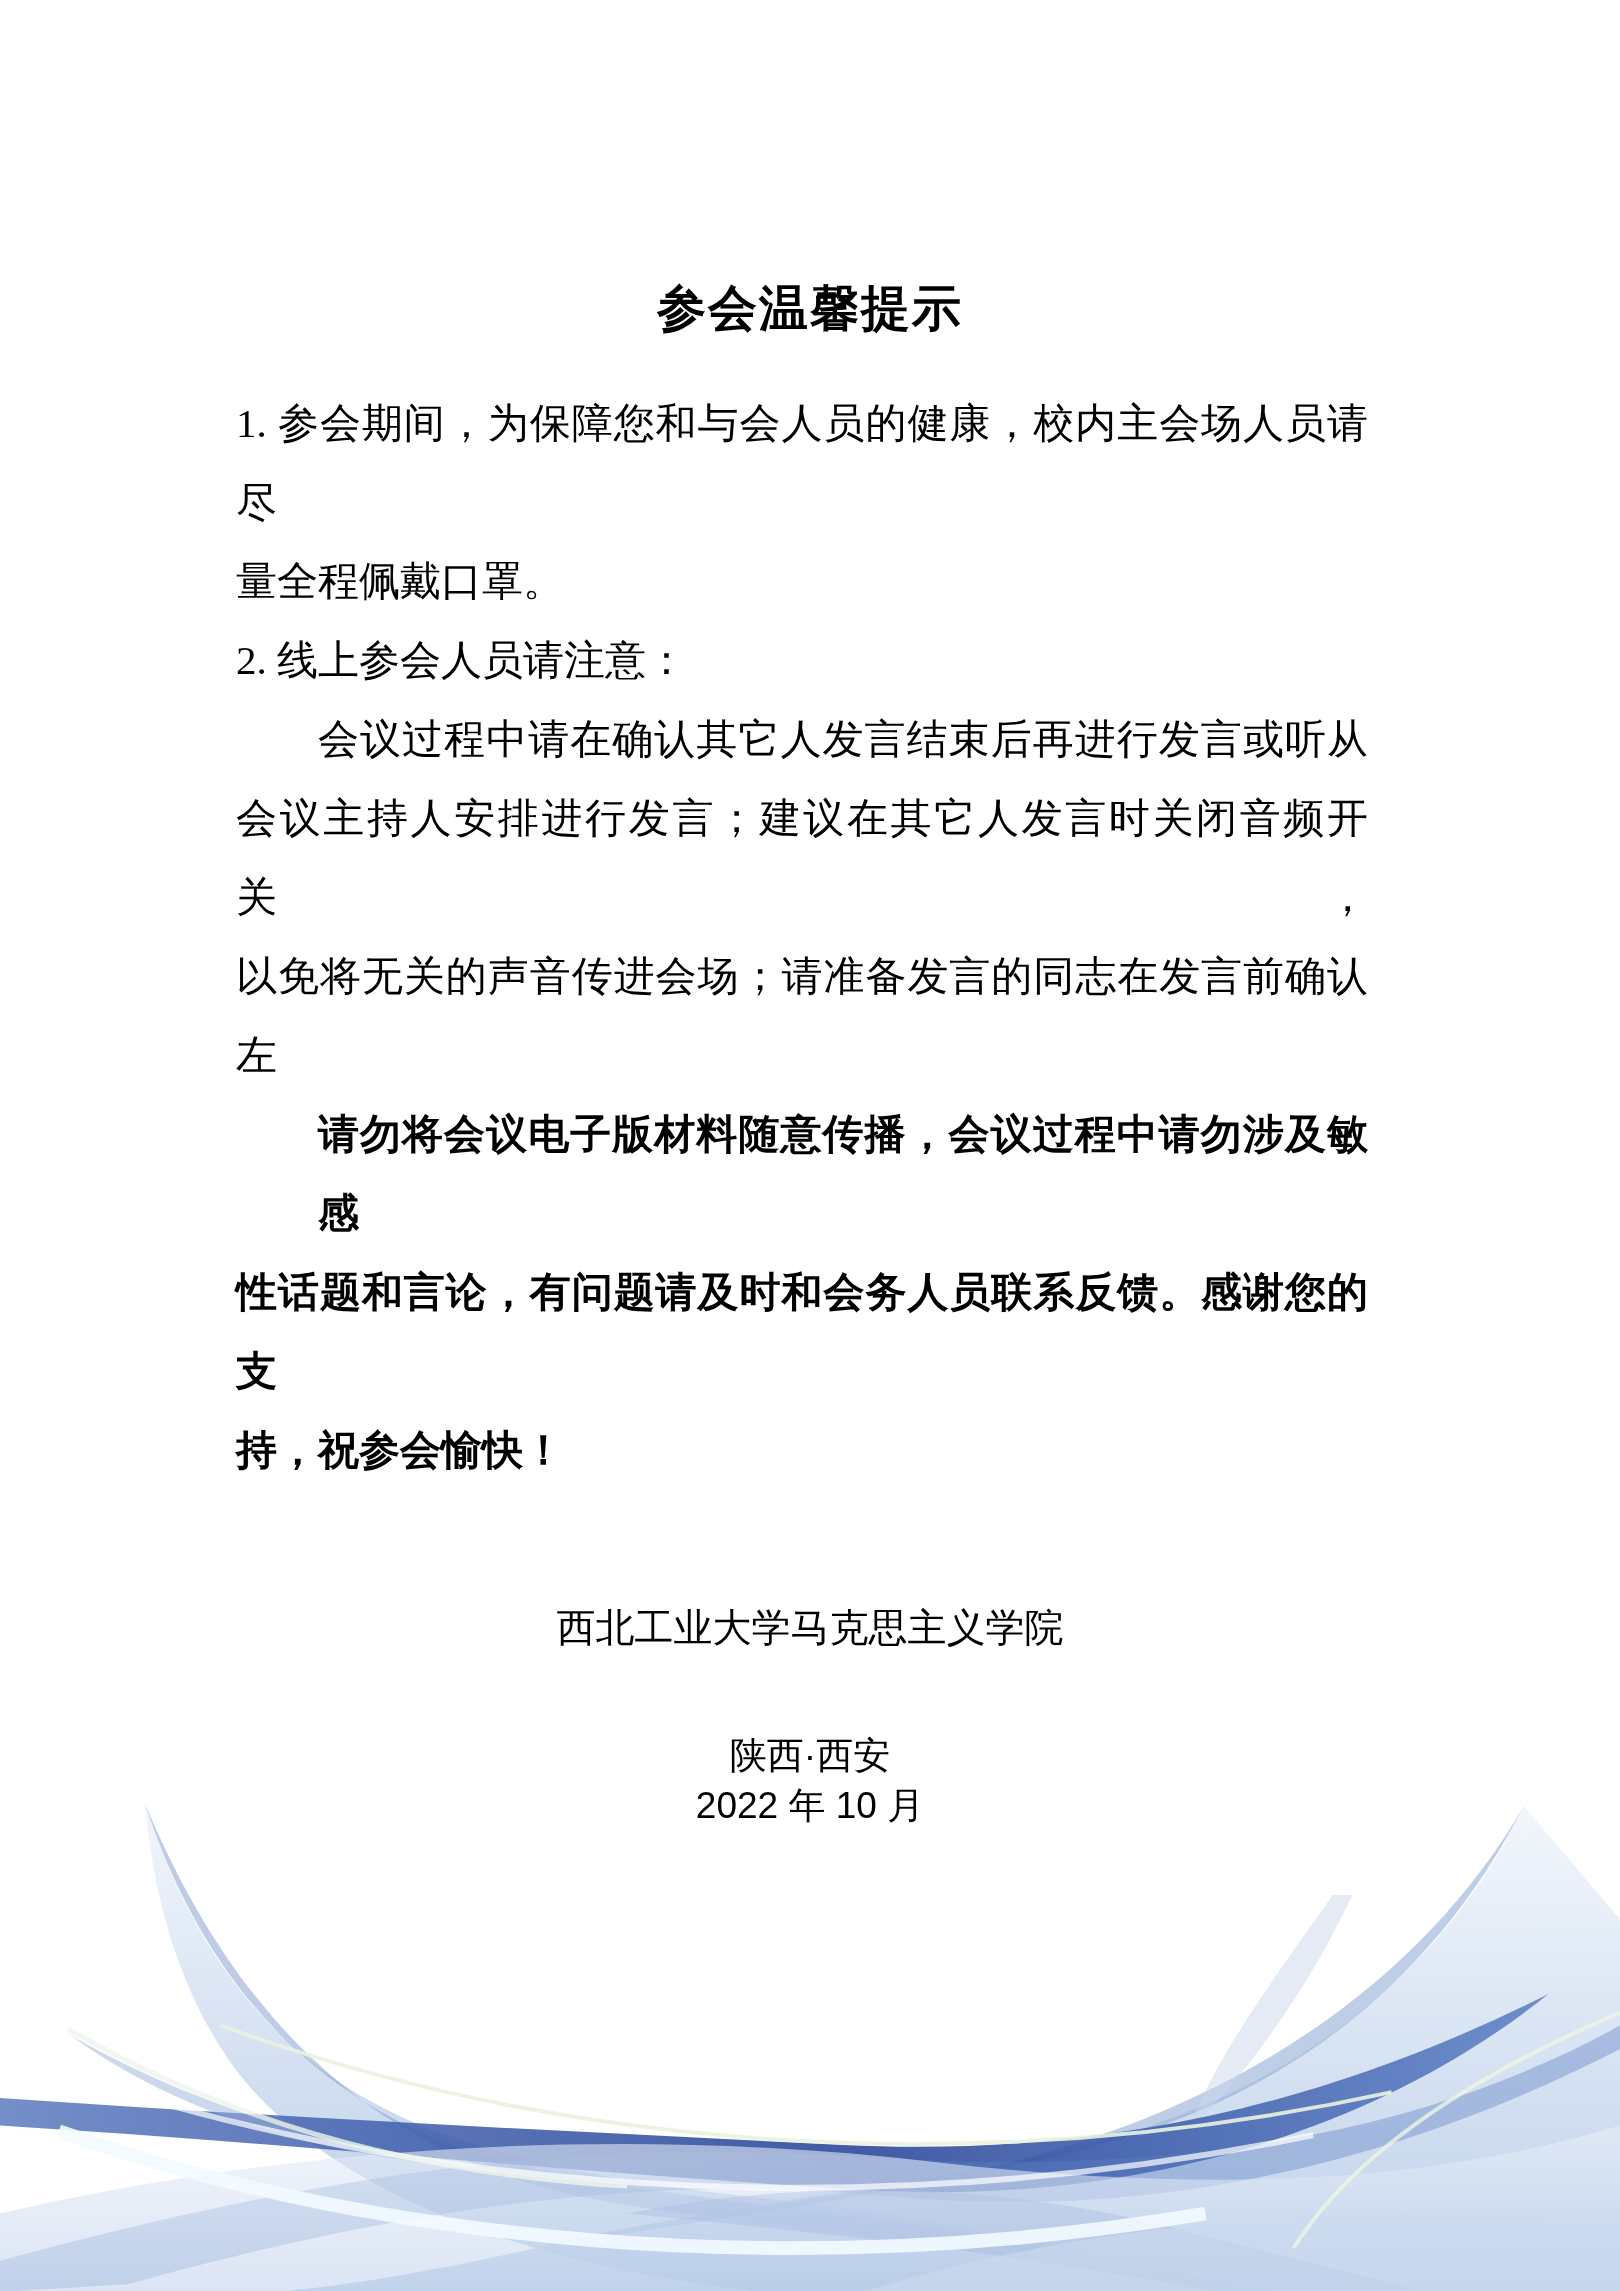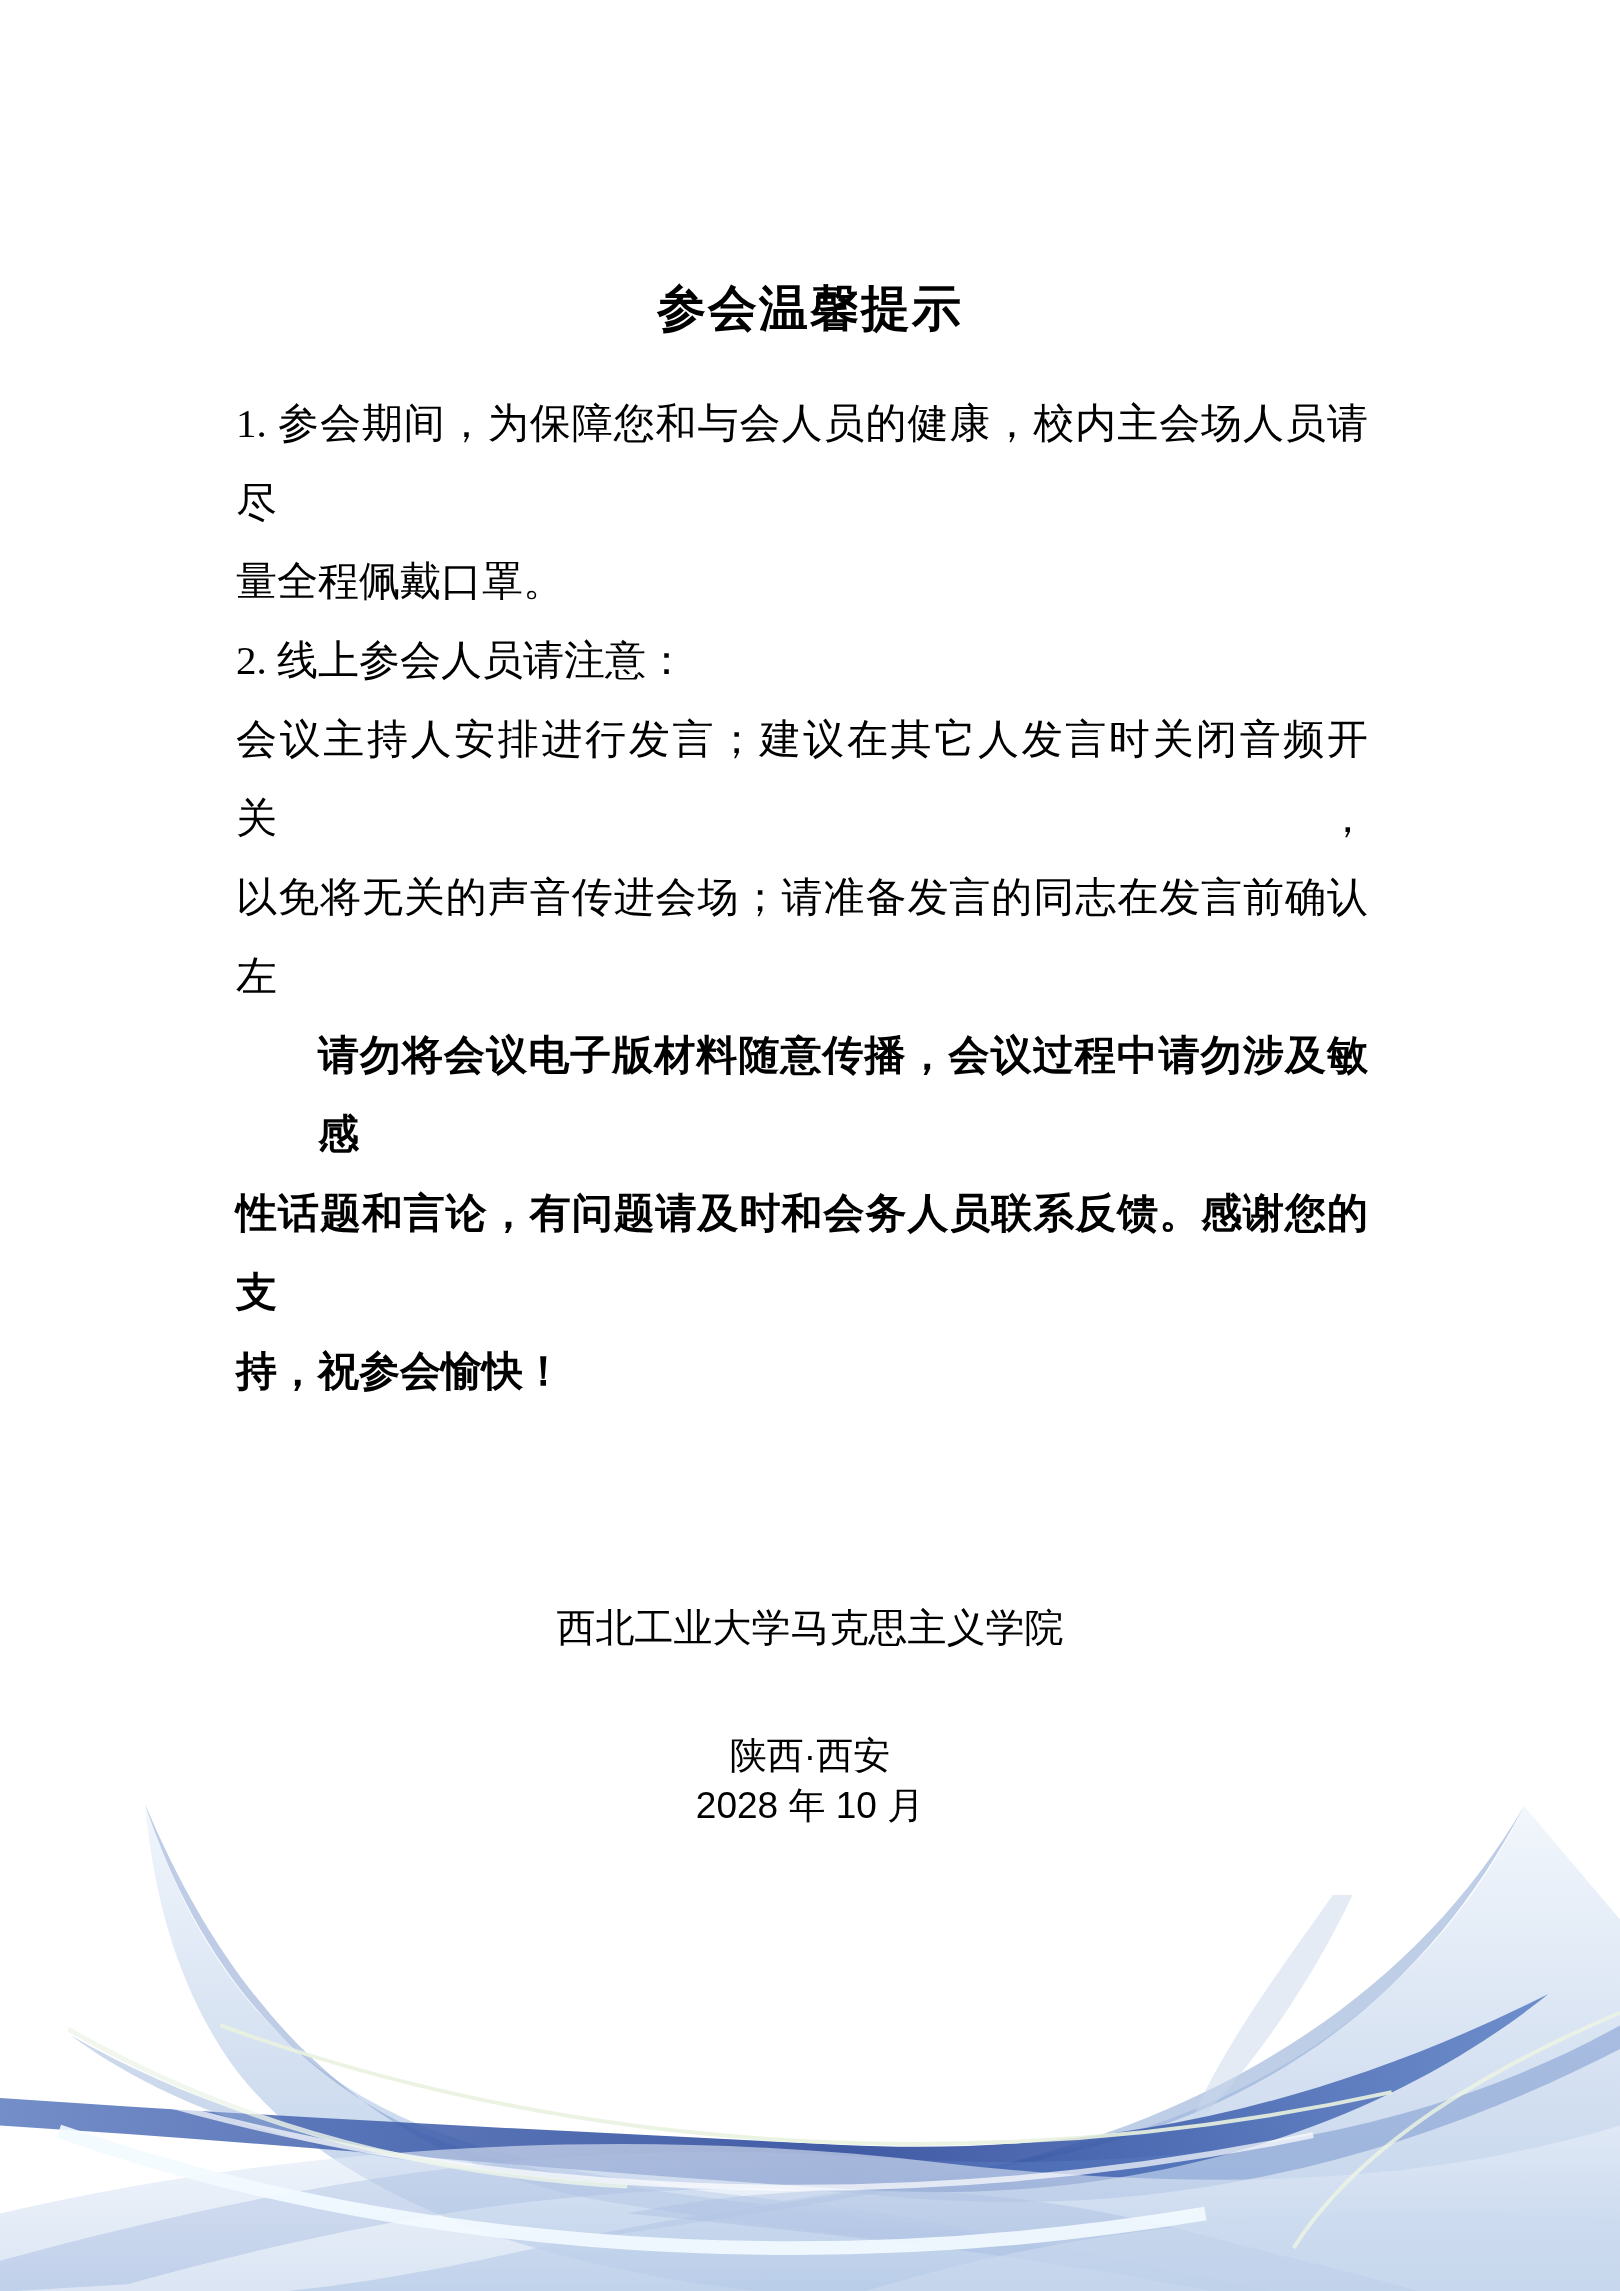--- a/index.html
+++ b/index.html
@@ -66,30 +66,31 @@
 <body>
 
 <div class="page">
 
   <div class="doc-title">参会温馨提示</div>
 
   <div class="doc-body">
       <div class="line fill">1. 参会期间，为保障您和与会人员的健康，校内主会场人员请尽</div>
       <div class="line">量全程佩戴口罩。</div>
       <div class="line">2. 线上参会人员请注意：</div>
+      <div class="line fill indent">会议过程中请在确认其它人发言结束后再进行发言或听从</div>
       <div class="line fill">会议主持人安排进行发言；建议在其它人发言时关闭音频开关，</div>
       <div class="line fill">以免将无关的声音传进会场；请准备发言的同志在发言前确认左</div>
       <div class="line fill indent bold">请勿将会议电子版材料随意传播，会议过程中请勿涉及敏感</div>
       <div class="line fill bold">性话题和言论，有问题请及时和会务人员联系反馈。感谢您的支</div>
       <div class="line bold">持，祝参会愉快！</div>
     </div>
 
   <div class="footer-line footer-org">西北工业大学马克思主义学院</div>
   <div class="footer-line footer-loc">陕西·西安</div>
-  <div class="footer-line footer-date">2028 年 10 月</div>
+  <div class="footer-line footer-date">2022 年 10 月</div>
 
   <svg class="wave" viewBox="0 0 1653 500" preserveAspectRatio="none">
     <defs>
       <linearGradient id="gLight" x1="0" y1="0" x2="0" y2="1">
         <stop offset="0" stop-color="#eef4fb"></stop>
         <stop offset="1" stop-color="#a8c0e2"></stop>
       </linearGradient>
       <linearGradient id="gPale" x1="0" y1="0" x2="0" y2="1">
         <stop offset="0" stop-color="#e9f0f9"></stop>
         <stop offset="1" stop-color="#c2d3ec"></stop>

